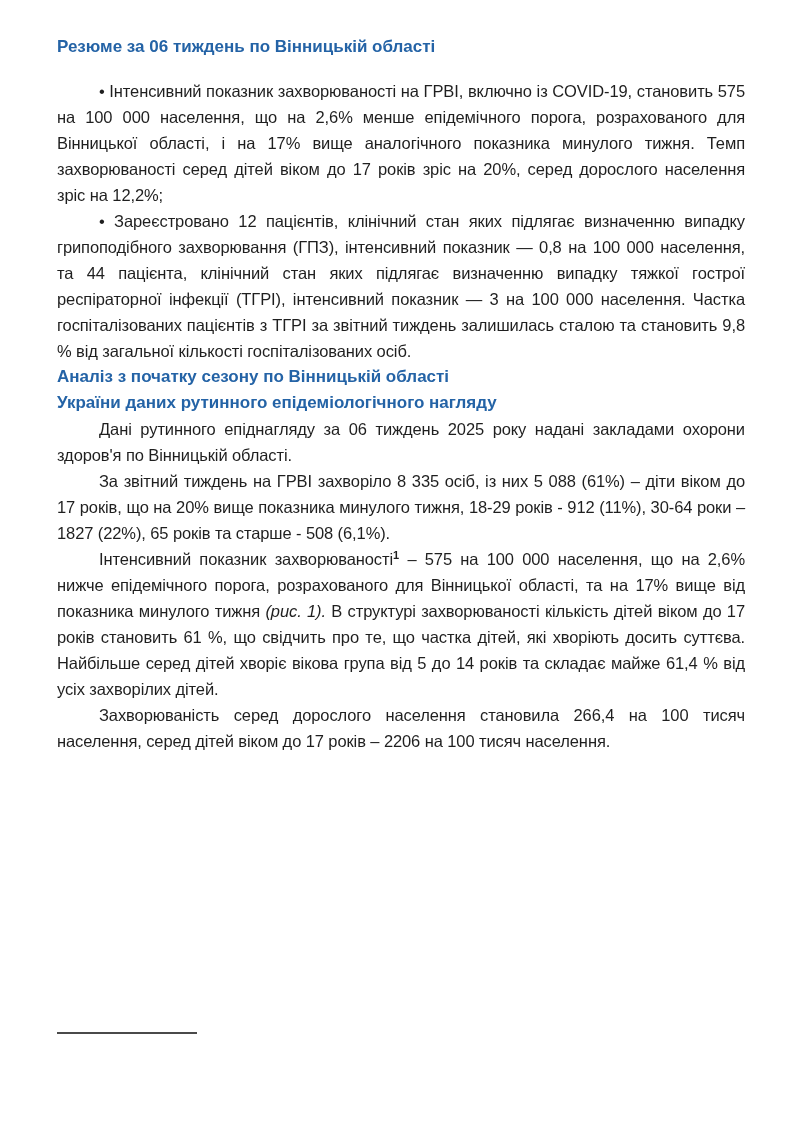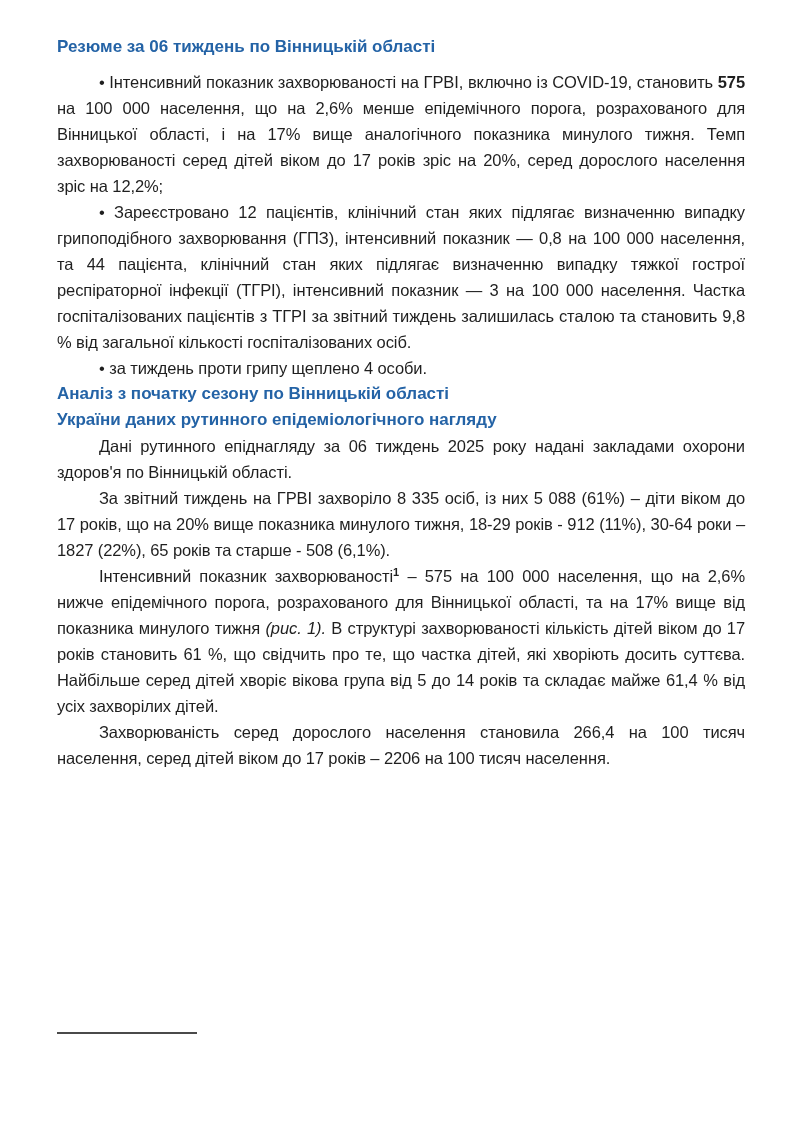--- a/index.html
+++ b/index.html
@@ -21,37 +21,37 @@
     padding: 34px 55px 0 57px;
   }
   .heading {
     margin: 0;
     font-size: 17px;
     line-height: 26px;
     font-weight: bold;
     color: var(--heading-color);
     text-align: left;
   }
-  .heading:first-child { margin-bottom: 9px; }
+  .heading:first-child { margin-bottom: 18px; }
   .para {
     margin: 0;
     font-size: 16.5px;
     line-height: 26px;
     text-align: justify;
     text-indent: 42px;
     color: var(--body-color);
     letter-spacing: -0.1px;
   }
   .para sup, .footnote sup {
     font-size: 11px;
     line-height: 0;
     vertical-align: super;
     font-weight: bold;
   }
-  .run-b { font-weight: bold; }
+  .run-b { font-weight: normal; }
   .run-i { font-style: italic; }
   .footnote {
     position: absolute;
     left: 57px;
     top: 1032px;
     width: 660px;
     font-size: 13px;
     line-height: 20px;
     color: #2a2a2a;
   }
@@ -62,21 +62,20 @@
     margin: 0 0 7px 0;
   }
 </style>
 </head>
 <body>
 
 <main class="content">
     <h2 class="heading"><span>Резюме за 06 тиждень по Вінницькій області</span></h2>
     <p class="para"><span>• Інтенсивний показник захворюваності на ГРВІ, включно із COVID-19, становить </span><span class="run-b">575</span><span> на 100 000 населення, що на 2,6% менше епідемічного порога, розрахованого для Вінницької області, і на 17% вище аналогічного показника минулого тижня. Темп захворюваності серед дітей віком до 17 років зріс на 20%, серед дорослого населення зріс на 12,2%;</span></p>
     <p class="para"><span>• Зареєстровано 12 пацієнтів, клінічний стан яких підлягає визначенню випадку грипоподібного захворювання (ГПЗ), інтенсивний показник — 0,8 на 100 000 населення, та 44 пацієнта, клінічний стан яких підлягає визначенню випадку тяжкої гострої респіраторної інфекції (ТГРІ),  інтенсивний показник — 3 на 100 000 населення. Частка госпіталізованих пацієнтів з ТГРІ за звітний тиждень залишилась сталою  та становить 9,8 % від загальної кількості госпіталізованих осіб.</span></p>
-    <p class="para"><span>• за тиждень проти грипу щеплено 4 особи.</span></p>
     <h2 class="heading"><span>Аналіз з початку сезону по Вінницькій області</span></h2>
     <h2 class="heading"><span>України даних рутинного епідеміологічного нагляду</span></h2>
     <p class="para"><span>Дані рутинного епіднагляду за 06 тиждень 2025 року надані закладами охорони здоров'я по Вінницькій області.</span></p>
     <p class="para"><span>За звітний тиждень на ГРВІ захворіло 8 335 осіб, із них 5 088 (61%) – діти віком до 17 років, що  на 20%  вище показника минулого тижня, 18-29 років - 912 (11%), 30-64 роки – 1827 (22%), 65 років та старше - 508 (6,1%).</span></p>
     <p class="para"><span>Інтенсивний показник захворюваності</span><sup>1</sup><span> – 575 на 100 000 населення, що на 2,6% нижче епідемічного порога, розрахованого для Вінницької області, та на 17% вище від показника минулого тижня </span><span class="run-i">(рис. 1).</span><span> В структурі захворюваності кількість дітей віком до 17 років становить 61 %, що свідчить про те, що частка дітей, які хворіють досить суттєва. Найбільше серед дітей хворіє вікова група від 5 до 14 років та складає майже 61,4 % від усіх захворілих дітей.</span></p>
     <p class="para"><span>Захворюваність серед дорослого населення становила 266,4 на 100 тисяч населення, серед дітей віком до 17 років – 2206 на 100  тисяч населення.</span></p>
   </main>
 
 <div class="footnote">
   <div class="footnote-rule"></div>

